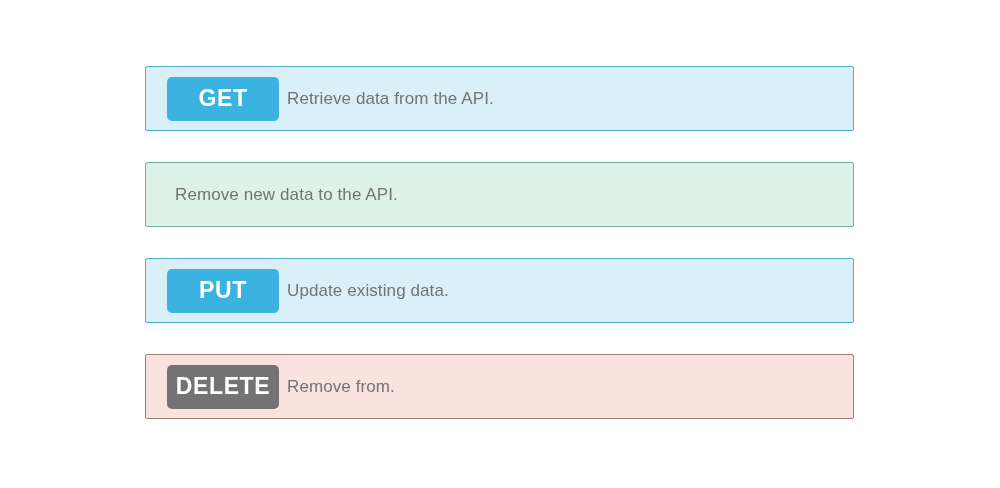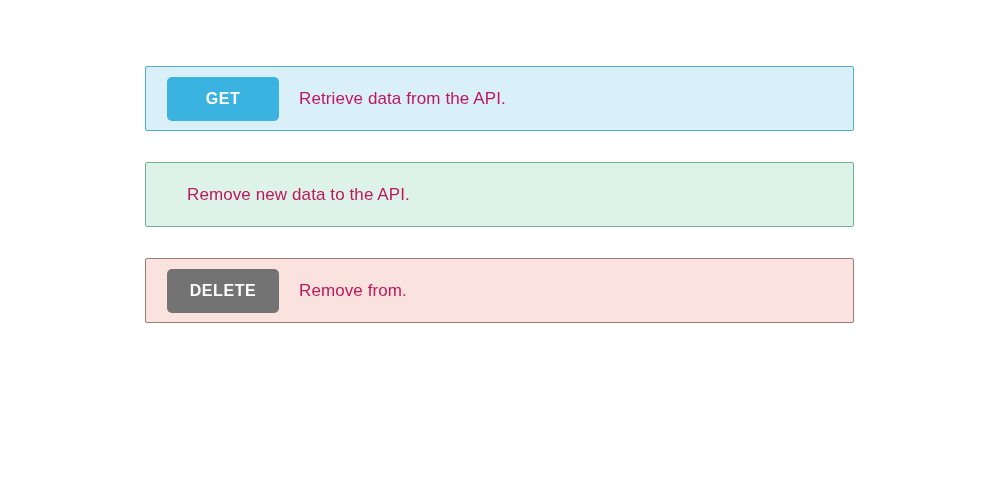--- a/index.html
+++ b/index.html
@@ -34,47 +34,51 @@
   .badge {
     box-sizing: border-box;
     width: 112px;
     height: 44px;
     border-radius: 5px;
     display: flex;
     align-items: center;
     justify-content: center;
     color: #ffffff;
     font-weight: 700;
-    font-size: 16px;
+    font-size: 23px;
     letter-spacing: 0.6px;
     flex: 0 0 auto;
   }
   .desc {
-    margin-left: 20px;
+    margin-left: 8px;
     font-size: 17px;
     font-weight: 400;
-    color: #be185d;
+    color: #737373;
     letter-spacing: 0.1px;
   }
 </style>
 </head>
 <body>
 
 <div class="canvas">
   <div class="stack">
 
     <div class="card" style="background: rgb(217, 240, 248); border-color: rgb(79, 174, 201);">
       <span class="badge" style="background: rgb(58, 179, 224);">GET</span>
       <span class="desc">Retrieve data from the API.</span>
     </div>
 
     <div class="card" style="background: rgb(221, 243, 233); border-color: rgb(114, 176, 156);">
       <span class="desc">Remove new data to the API.</span>
     </div>
 
+    <div class="card" style="background: rgb(217, 240, 248); border-color: rgb(79, 174, 201);">
+      <span class="badge" style="background: rgb(58, 179, 224);">PUT</span>
+      <span class="desc">Update existing data.</span>
+    </div>
 
     <div class="card" style="background: rgb(250, 226, 222); border-color: rgb(158, 123, 116);">
       <span class="badge" style="background: #737373;">DELETE</span>
       <span class="desc">Remove from.</span>
     </div>
 
   </div>
 </div>
 
 </body></html>

